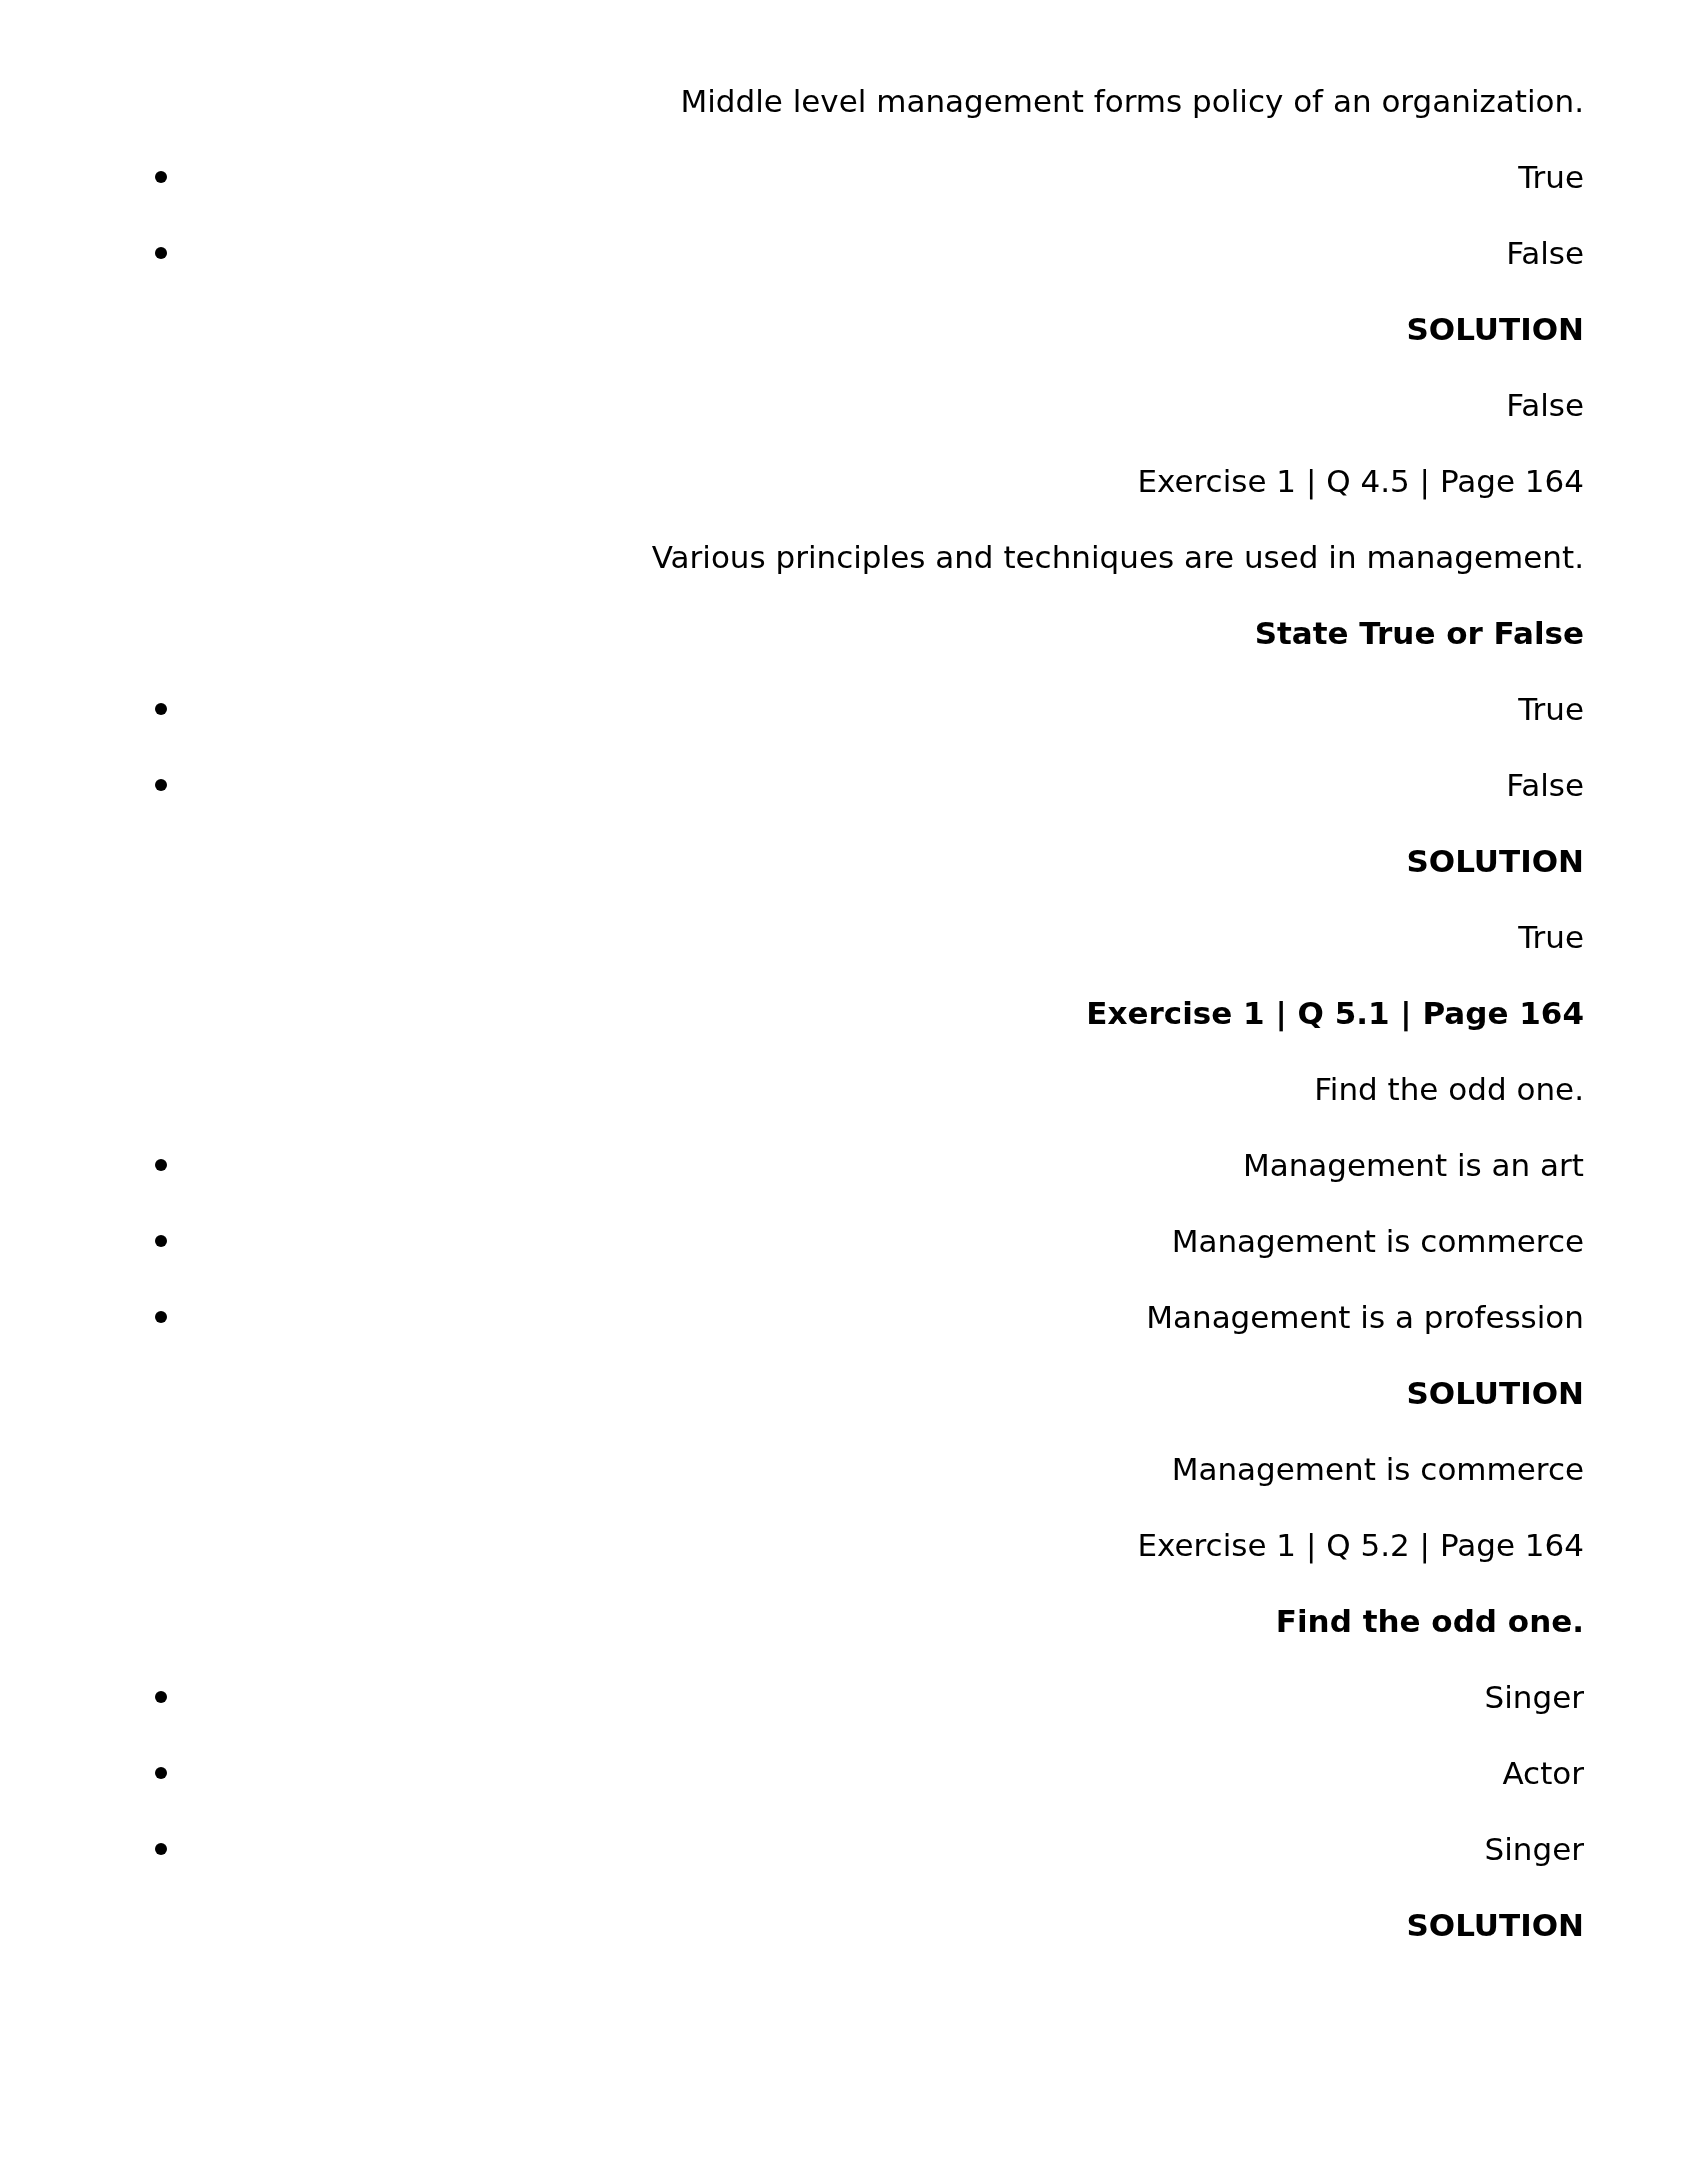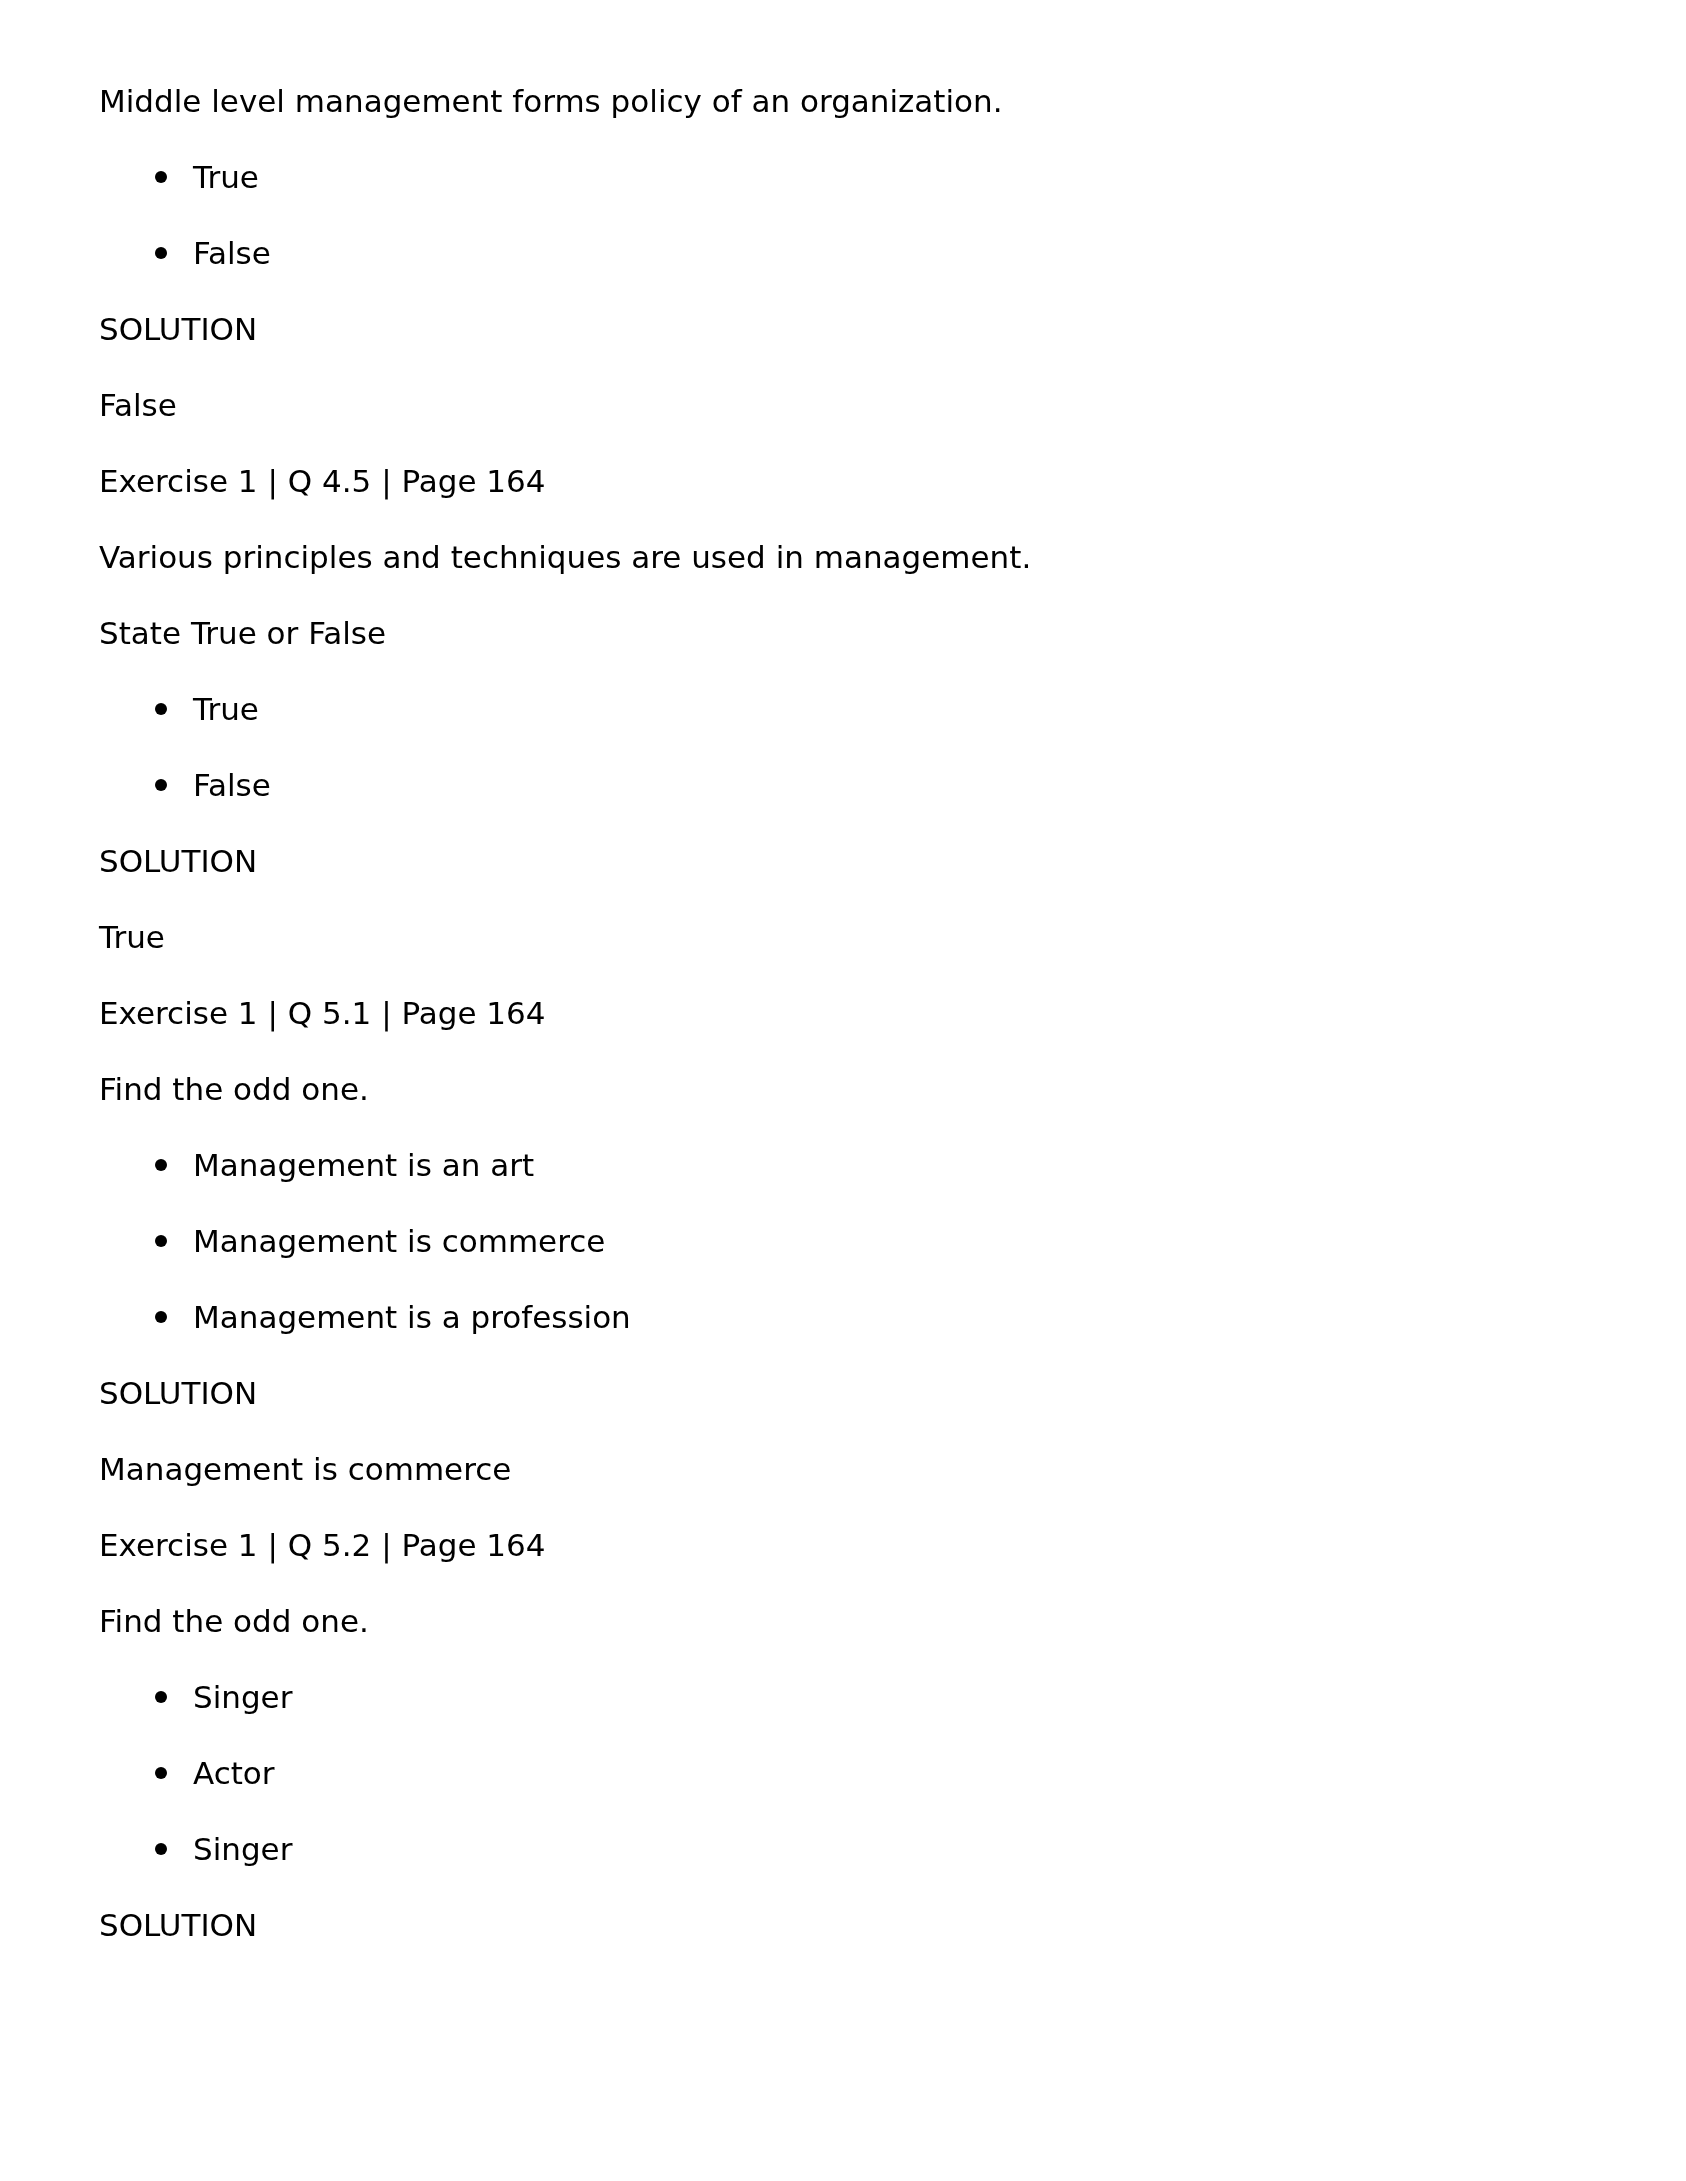--- a/index.html
+++ b/index.html
@@ -1,20 +1,20 @@
 <!DOCTYPE html>
 <html><head>
 <meta charset="utf-8">
 <style>
   html, body { margin: 0; padding: 0; background: #ffffff; }
   body { width: 1686px; height: 2181px; overflow: hidden; position: relative;
          font-family: "DejaVu Sans", sans-serif; color: #000; font-size: 31px; }
   .doc { position: absolute; left: 99px; top: 81px; width: 1485px; }
-  .line { height: 76px; line-height: 40px; white-space: nowrap; }
-  .bold { font-weight: normal; }
+  .line { height: 76px; line-height: 40px; white-space: nowrap; text-align: right; }
+  .bold { font-weight: bold; }
   .li { position: relative; padding-left: 94px; }
   .li .dot { position: absolute; left: 56px; top: 14px; width: 12px; height: 12px;
              border-radius: 50%; background: #000; }
 </style>
 </head>
 <body>
 
 <div class="doc">
   <div class="line">Middle level management forms policy of an organization.</div>
   <div class="line li"><span class="dot"></span><span>True</span></div>

